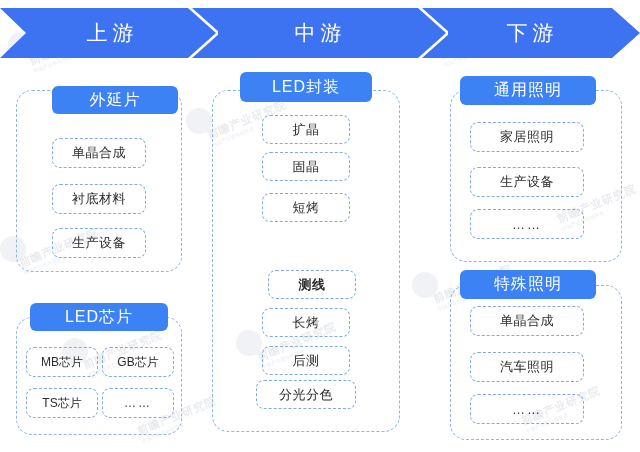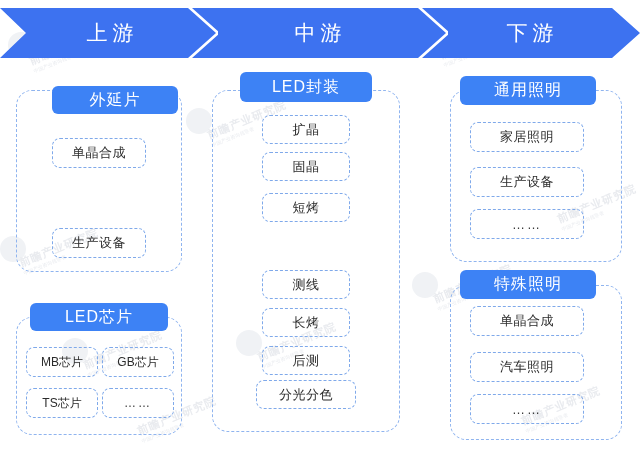--- a/index.html
+++ b/index.html
@@ -171,35 +171,36 @@
     <div class="chev c1"></div>
     <div class="chev c2"></div>
     <div class="banner-label bl1">上游</div>
     <div class="banner-label bl2">中游</div>
     <div class="banner-label bl3">下游</div>
   </div>
 
   <div class="group" style="left:16px; top:90px; width:166px; height:182px;"></div>
   <div class="group-title" style="left:36px; top:86px; width:126px; height:28px;margin-left:16px;">外延片</div>
   <div class="item" style="left:52px; top:138px; width:94px; height:30px;">单晶合成</div>
+  <div class="item" style="left:52px; top:184px; width:94px; height:30px;">衬底材料</div>
   <div class="item" style="left:52px; top:228px; width:94px; height:30px;">生产设备</div>
 
   <div class="group" style="left:16px; top:317px; width:166px; height:118px;"></div>
   <div class="group-title" style="left:30px; top:303px; width:138px; height:28px;">LED芯片</div>
   <div class="item small" style="left:26px; top:347px; width:72px; height:30px;">MB芯片</div>
   <div class="item small" style="left:102px; top:347px; width:72px; height:30px;">GB芯片</div>
   <div class="item small" style="left:26px; top:388px; width:72px; height:30px;">TS芯片</div>
   <div class="item small dots" style="left:102px; top:388px; width:72px; height:30px;">……</div>
 
   <div class="group" style="left:212px; top:90px; width:188px; height:342px;"></div>
   <div class="group-title" style="left:240px; top:72px; width:132px; height:30px;">LED封装</div>
   <div class="item" style="left:262px; top:115px; width:88px; height:29px;">扩晶</div>
   <div class="item" style="left:262px; top:152px; width:88px; height:29px;">固晶</div>
   <div class="item" style="left:262px; top:193px; width:88px; height:29px;">短烤</div>
-  <div class="item" style="left:262px; top:270px; width:88px; height:29px;">测线</div>
+  <div class="item" style="left:268px; top:270px; width:88px; height:29px;font-weight:bold;">测线</div>
   <div class="item" style="left:262px; top:308px; width:88px; height:29px;">长烤</div>
   <div class="item" style="left:262px; top:346px; width:88px; height:29px;">后测</div>
   <div class="item" style="left:256px; top:380px; width:100px; height:29px;">分光分色</div>
 
   <div class="group" style="left:450px; top:90px; width:172px; height:172px;"></div>
   <div class="group-title" style="left:460px; top:76px; width:136px; height:29px;">通用照明</div>
   <div class="item" style="left:470px; top:122px; width:114px; height:30px;">家居照明</div>
   <div class="item" style="left:470px; top:167px; width:114px; height:30px;">生产设备</div>
   <div class="item dots" style="left:470px; top:209px; width:114px; height:30px;">……</div>
 

